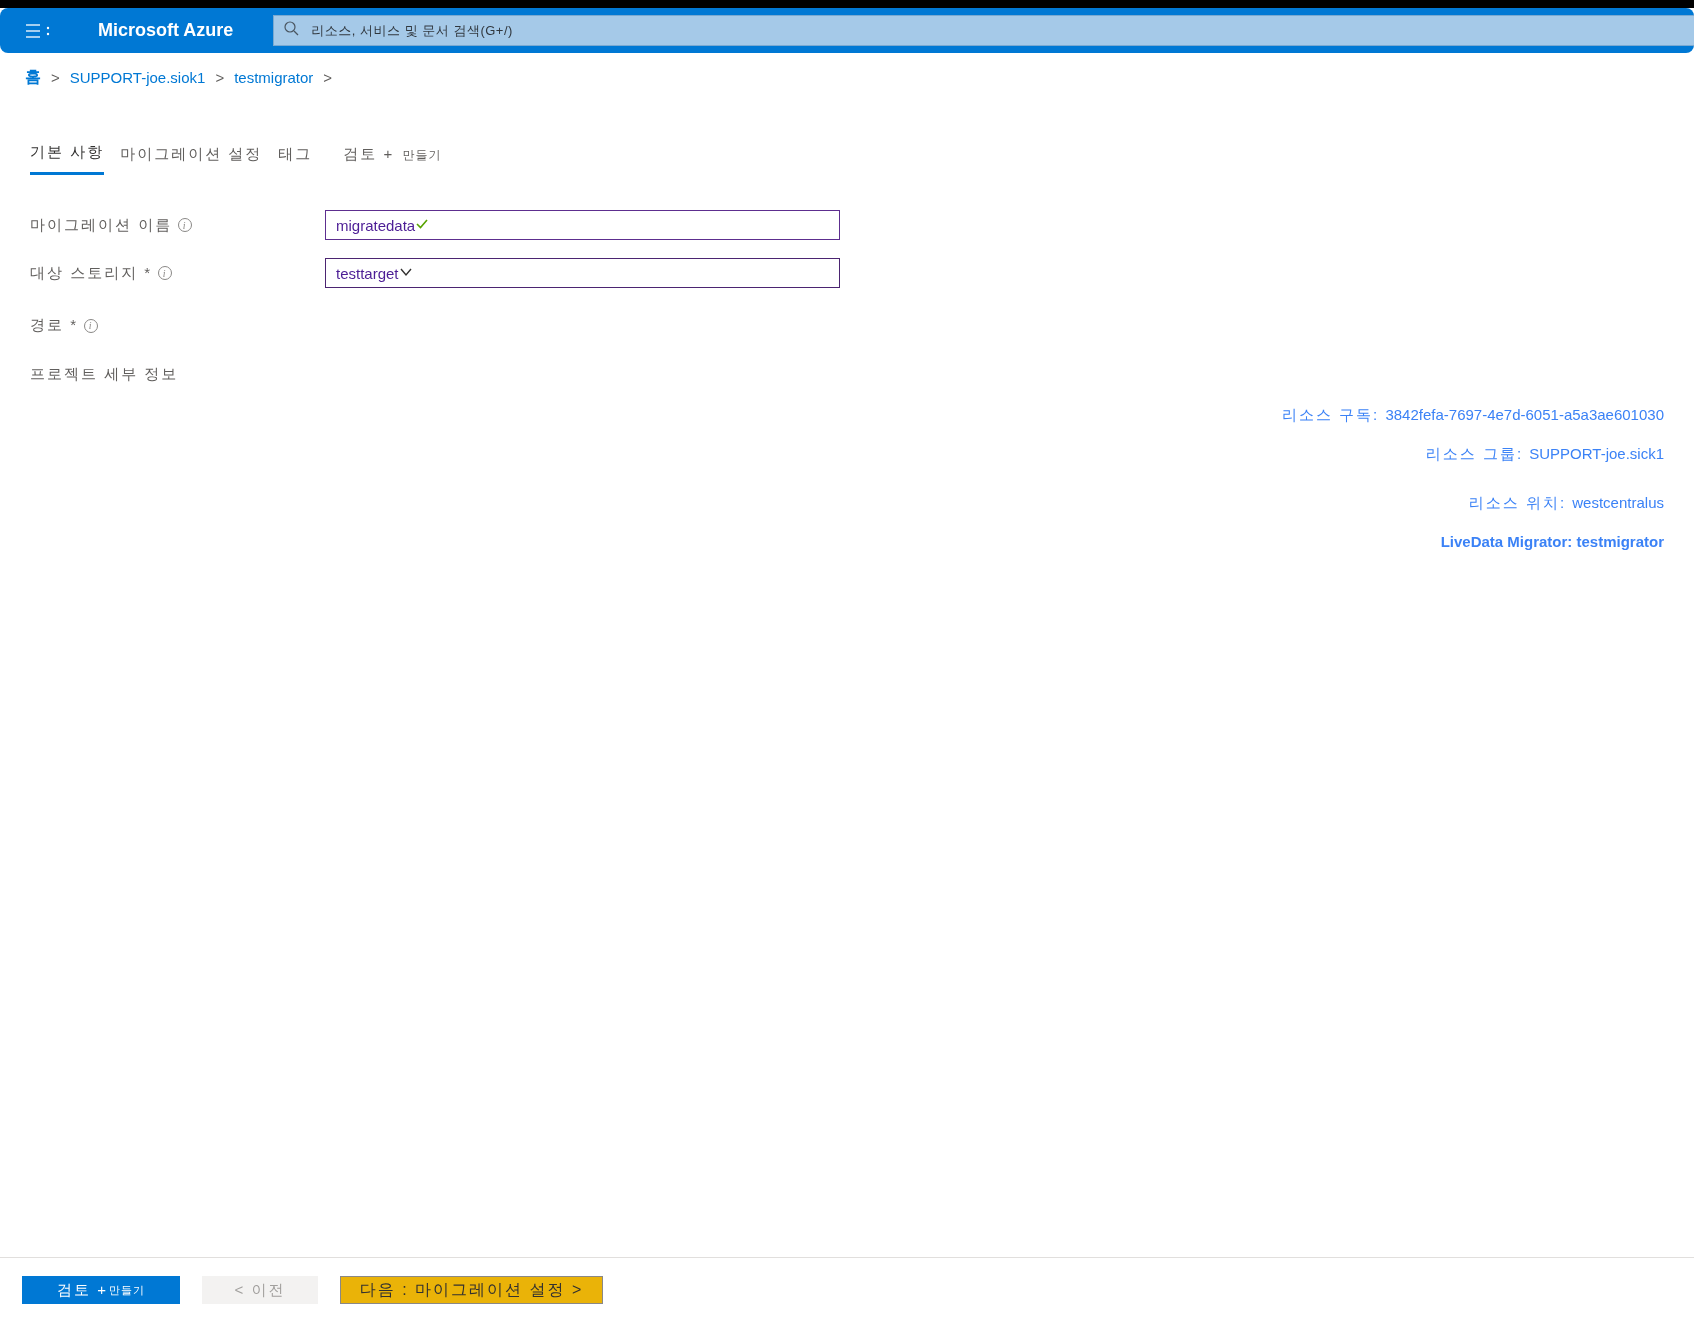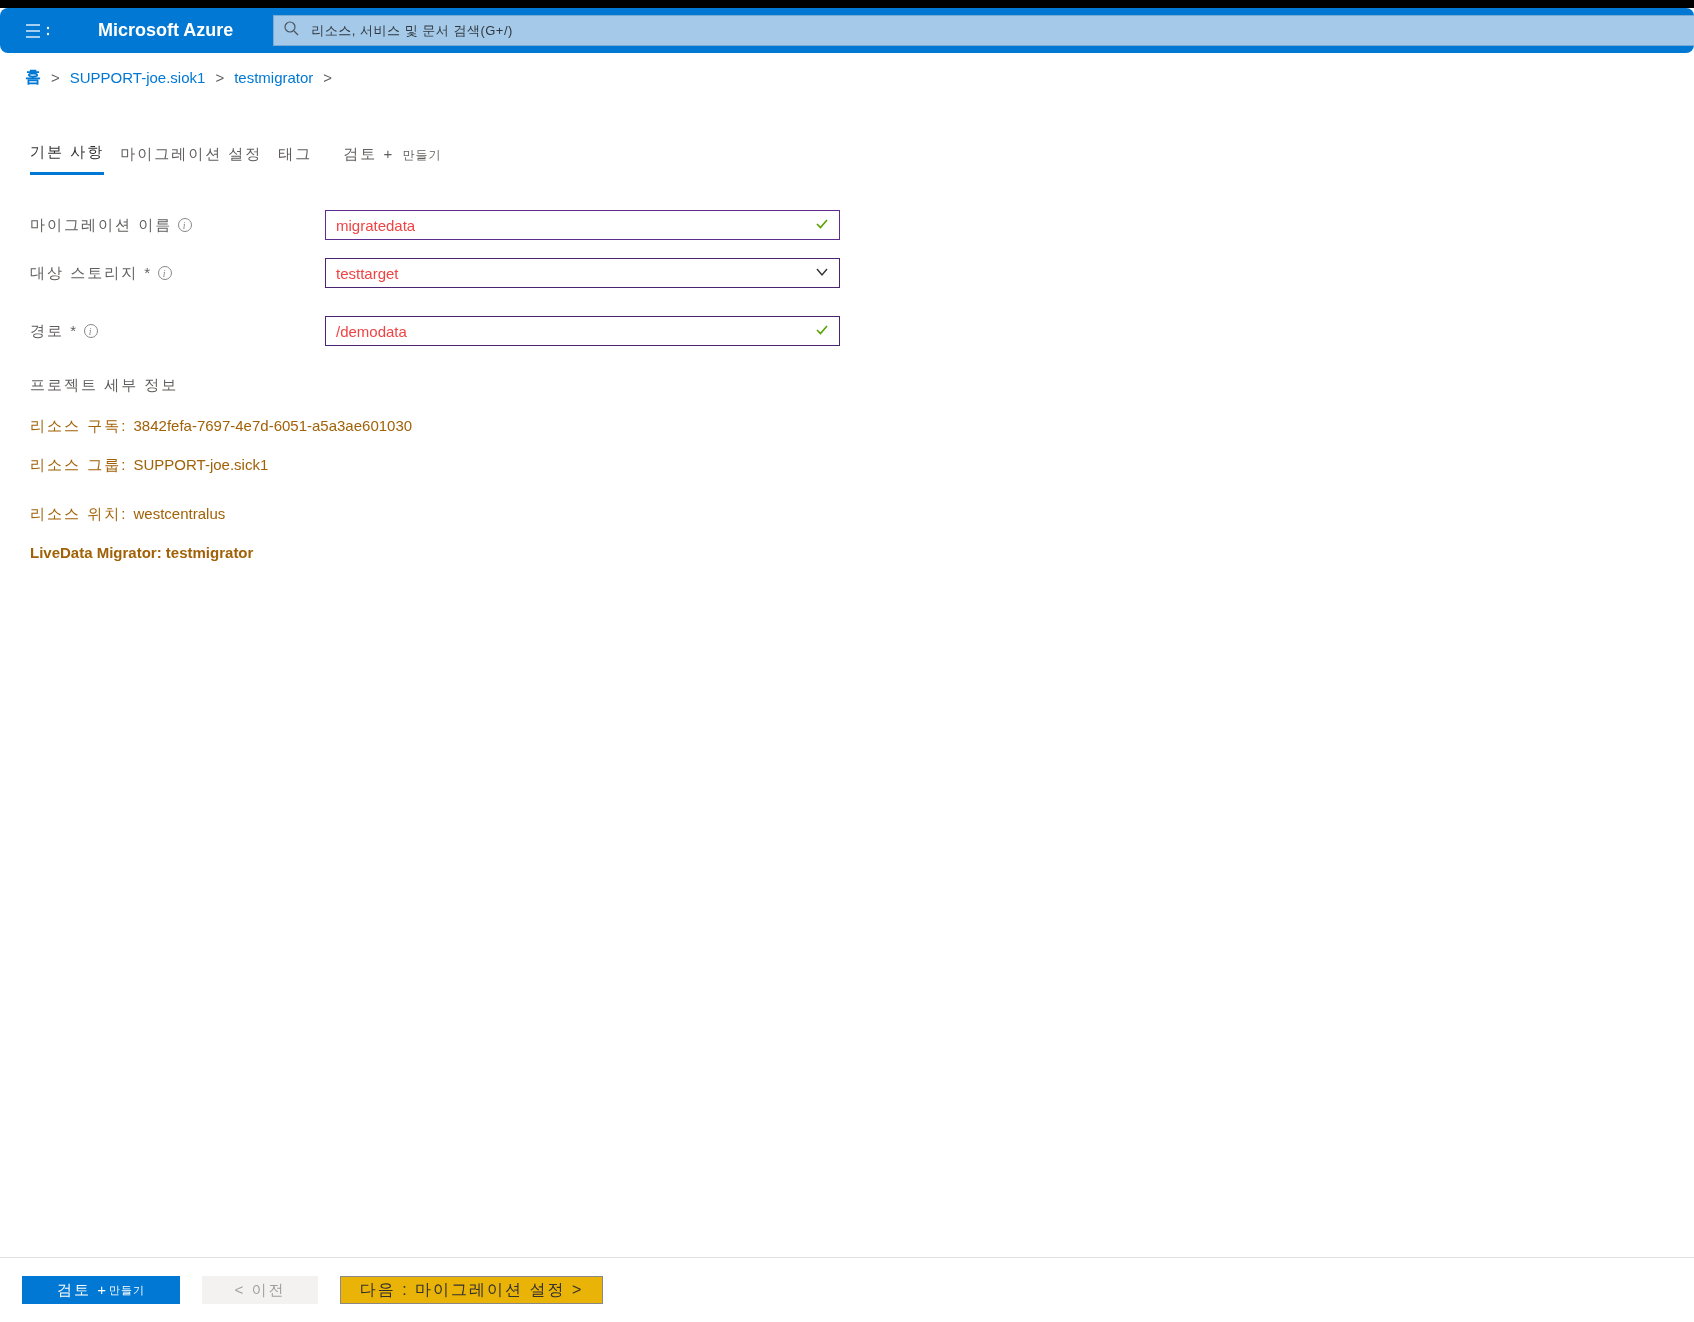--- a/index.html
+++ b/index.html
@@ -134,41 +134,41 @@
       font-family: serif;
     }
     .control {
       width: 515px;
       height: 30px;
       border: 1px solid #5d2e8f;
       display: flex;
       align-items: center;
       padding: 0 10px;
       font-size: 15px;
-      color: #ef4444;
+      color: #4c1d95;
       background: #ffffff;
-      justify-content: space-between;
     }
     .control.darker { border-color: #4b2471; }
     .check-icon { color: #57a300; }
     .chevron-icon { color: #323130; }
 
     .section-head {
       font-size: 15px;
       color: #605e5c;
       letter-spacing: 2px;
       margin-top: 30px;
       margin-bottom: 22px;
     }
 
     .detail-line {
       font-size: 15px;
-      color: #a16207;
+      color: #3b82f6;
       margin-bottom: 20px;
       letter-spacing: 2px;
+      text-align: right;
     }
     .detail-line .lvplain { letter-spacing: 0; }
     .detail-line.last { letter-spacing: 0; font-weight: 700; }
 
     .footer {
       position: fixed;
       bottom: 0;
       left: 0;
       right: 0;
       height: 65px;
@@ -290,28 +290,20 @@
           </svg>
       </span>
     </div>
   </div>
 
   <div class="form-row" style="margin-top:28px">
     <div class="form-label">
       <span>경로 *</span>
       <span class="info-icon">i</span>
     </div>
-    <div class="control darker">
-      <span>/demodata</span>
-      <span class="check-icon">
-        <svg width="14" height="14" viewBox="0 0 14 14">
-            <polyline points="2,7 5.5,10.5 12,3" stroke="#57a300" stroke-width="1.6" fill="none"></polyline>
-          </svg>
-      </span>
-    </div>
   </div>
 
   <div class="section-head">프로젝트 세부 정보</div>
 
   <div class="detail-line">
     <span>리소스 구독:</span>
     <span class="lvplain">3842fefa-7697-4e7d-6051-a5a3ae601030</span>
   </div>
 
   <div class="detail-line">

